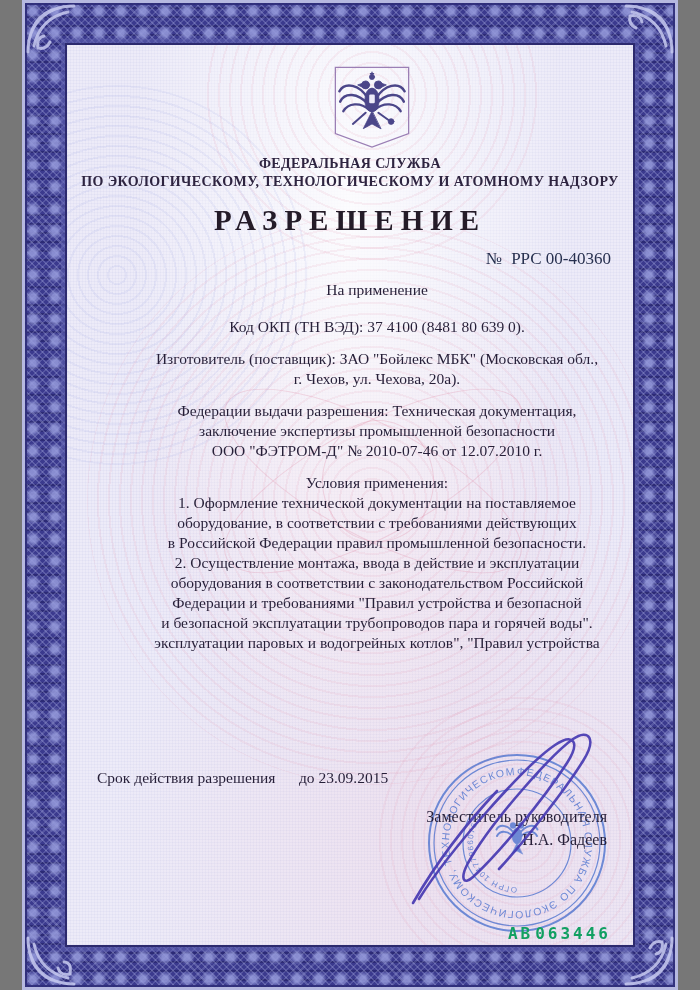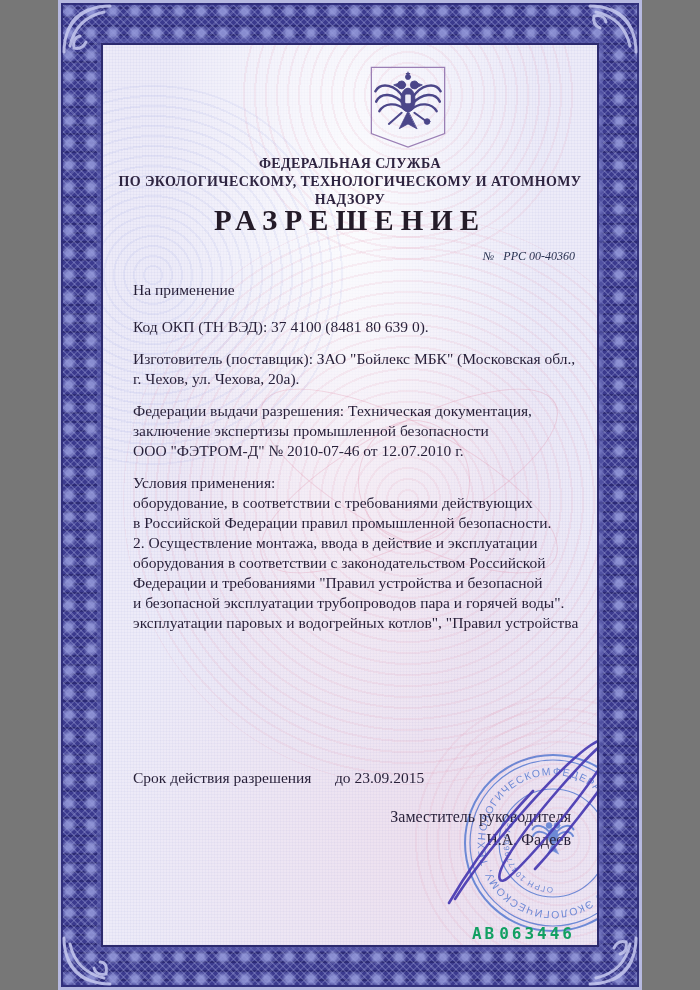--- a/index.html
+++ b/index.html
@@ -1,18 +1,18 @@
 <!DOCTYPE html>
 <html><head>
 <meta charset="utf-8">
 <style>
   html,body{margin:0;padding:0;background:#777;}
   .page{
     position:relative;
-    width:584px;height:990px;
+    width:656px;height:990px;
     margin:0 auto;
     overflow:hidden;
     font-family:"Liberation Serif","DejaVu Serif",serif;
     background-color:#3b3a8e;
     background-image:
       radial-gradient(circle at 11px 11px, rgba(150,155,220,.85) 0 3px, rgba(150,155,220,0) 8px),
       repeating-linear-gradient(45deg, rgba(190,195,240,.25) 0 1.5px, transparent 1.5px 5px),
       repeating-linear-gradient(-45deg, rgba(190,195,240,.2) 0 1.5px, transparent 1.5px 5px),
       repeating-linear-gradient(0deg, rgba(22,20,82,.4) 0 2px, transparent 2px 9px);
     background-size:22px 22px, auto, auto, auto;
@@ -35,26 +35,26 @@
   .wm{position:absolute;border-radius:50%;pointer-events:none;}
   .wm.rings{background:repeating-radial-gradient(circle, rgba(226,150,176,0) 0 9px, rgba(226,150,176,.13) 9px 11px);}
   .wm.rings-blue{background:repeating-radial-gradient(circle, rgba(150,160,225,0) 0 8px, rgba(150,160,225,.12) 8px 10px);}
   .wm.ellipse{border:1px solid rgba(224,142,168,.30);}
   
   .emblem{position:absolute;left:265px;top:20px;width:80px;height:86px;}
   .agency{position:absolute;left:0;right:0;top:110px;text-align:center;
     font-weight:bold;font-size:14px;line-height:18px;color:#2e2440;letter-spacing:.4px;}
   .doc-title{position:absolute;left:0;right:0;top:159px;text-align:center;
     font-weight:bold;font-size:29px;color:#241b28;letter-spacing:7px;}
-  .doc-number{position:absolute;right:22px;top:204px;font-size:12px;color:#27304f;font-style:italic;}
+  .doc-number{position:absolute;right:22px;top:204px;font-size:17px;color:#27304f;}
   .doc-number .no-sign{margin-right:9px;}
   
   .content{position:absolute;left:30px;top:235px;width:560px;
     font-size:15.5px;line-height:20px;color:#261f38;}
-  .content p{margin:0 0 12px 0;}
+  .content p{margin:0 0 12px 0;text-align:center;}
   .content p.gap-lg{margin-bottom:17px;}
   
   .validity-row{position:absolute;left:30px;top:724px;font-size:15.5px;color:#261f38;}
   .validity-row .lbl{display:inline-block;width:198px;}
   .date-row{position:absolute;left:30px;top:784px;font-size:15.5px;color:#261f38;}
   .date-row .lbl{display:inline-block;width:101px;}
   .signatory{position:absolute;right:26px;top:760px;text-align:right;
     font-size:16px;line-height:23px;color:#261f38;z-index:3;}
   .stamp{position:absolute;left:355px;top:703px;width:190px;height:190px;z-index:2;opacity:.8;}
   .signature{position:absolute;left:338px;top:686px;width:205px;height:176px;z-index:4;}
@@ -159,20 +159,21 @@
         <span style="display:block">Изготовитель (поставщик): ЗАО "Бойлекс МБК" (Московская обл.,</span>
         <span style="display:block">г. Чехов, ул. Чехова, 20а).</span>
       </p>
       <p>
         <span style="display:block">Федерации выдачи разрешения: Техническая документация,</span>
         <span style="display:block">заключение экспертизы промышленной безопасности</span>
         <span style="display:block">ООО "ФЭТРОМ-Д" № 2010-07-46 от 12.07.2010 г.</span>
       </p>
       <p>
         <span style="display:block">Условия применения:</span>
+        <span style="display:block">1. Оформление технической документации на поставляемое</span>
         <span style="display:block">оборудование, в соответствии с требованиями действующих</span>
         <span style="display:block">в Российской Федерации правил промышленной безопасности.</span>
         <span style="display:block">2. Осуществление монтажа, ввода в действие и эксплуатации</span>
         <span style="display:block">оборудования в соответствии с законодательством Российской</span>
         <span style="display:block">Федерации и требованиями "Правил устройства и безопасной</span>
         <span style="display:block">и безопасной эксплуатации трубопроводов пара и горячей воды".</span>
         <span style="display:block">эксплуатации паровых и водогрейных котлов", "Правил устройства</span>
       </p>
     </div>
 

